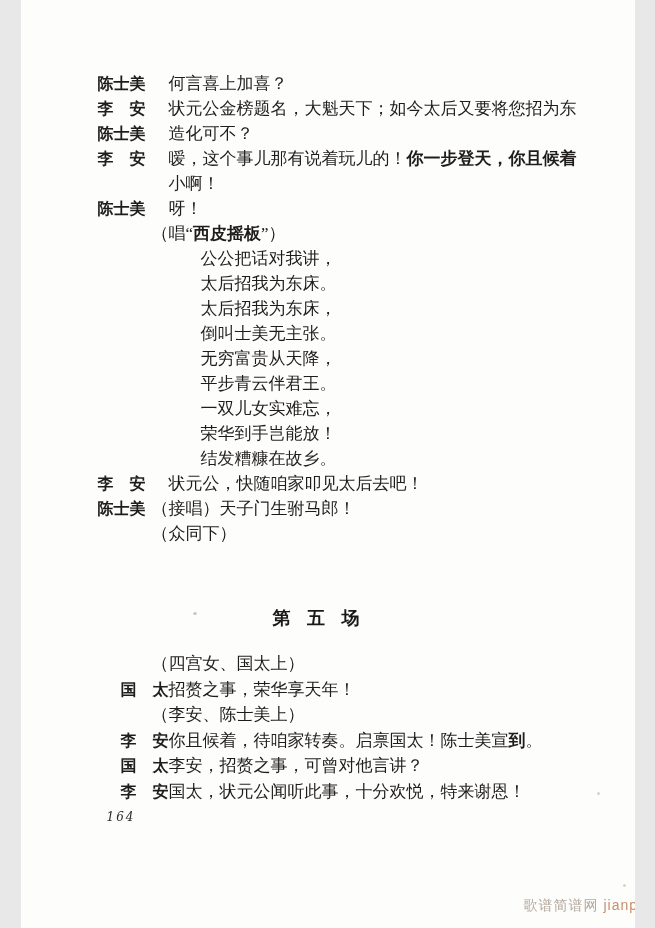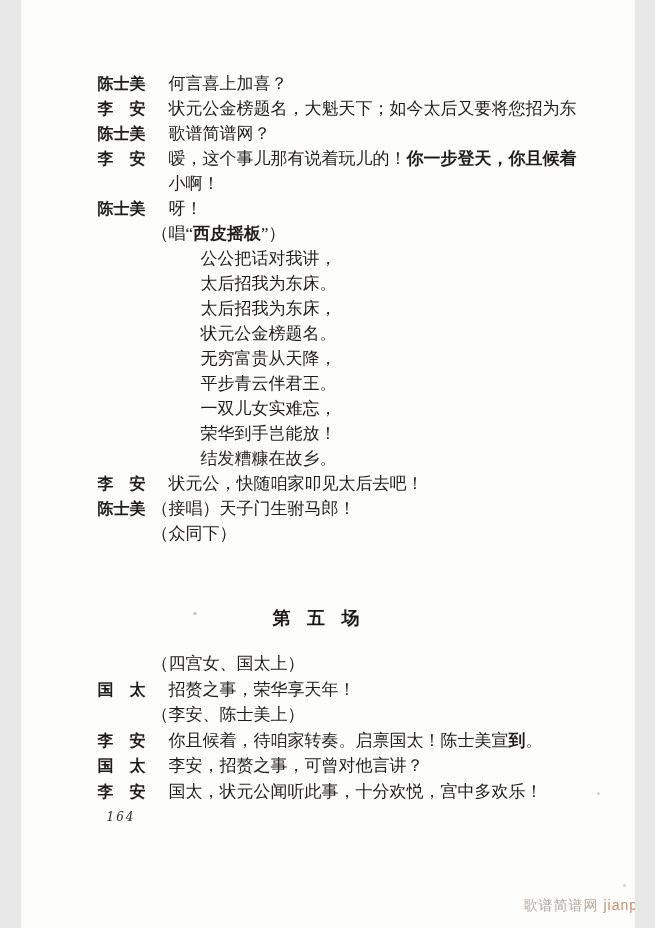--- a/index.html
+++ b/index.html
@@ -7,21 +7,21 @@
     position:relative;
     width:614px; height:928px;
     margin:0 auto;
     background:#fdfdfc;
     overflow:hidden;
     font-family:"Liberation Serif","DejaVu Serif",serif;
     color:#1f1d1b;
   }
   .block { position:absolute; left:77px; }
   #block1 { top:71px; }
-  #block2 { top:651px; }
+  #block2 { top:651px;text-align:right; }
   .line {
     height:25px; line-height:25px;
     font-size:17px;
     white-space:nowrap;
     display:flex;
     align-items:baseline;
   }
   #block2 .line { height:25.6px; line-height:25.6px; }
   .speaker {
     flex:0 0 71px;
@@ -75,21 +75,21 @@
       <div class="line d">
         <span class="speaker">陈士美</span>
         <span class="text"><span>何言喜上加喜？</span></span>
       </div>
       <div class="line d">
         <span class="speaker">李　安</span>
         <span class="text"><span>状元公金榜题名，大魁天下；如今太后又要将您招为东</span></span>
       </div>
       <div class="line d">
         <span class="speaker">陈士美</span>
-        <span class="text"><span>歌谱简谱网？</span></span>
+        <span class="text"><span>造化可不？</span></span>
       </div>
       <div class="line d">
         <span class="speaker">李　安</span>
         <span class="text"><span>嗳，这个事儿那有说着玩儿的！</span><span class="b">你一步登天，你且候着</span></span>
       </div>
       <div class="line c">
         <span class="text"><span>小啊！</span></span>
       </div>
       <div class="line d">
         <span class="speaker">陈士美</span>
@@ -101,21 +101,21 @@
       <div class="line v">
         <span class="text"><span>公公把话对我讲，</span></span>
       </div>
       <div class="line v">
         <span class="text"><span>太后招我为东床。</span></span>
       </div>
       <div class="line v">
         <span class="text"><span>太后招我为东床，</span></span>
       </div>
       <div class="line v">
-        <span class="text"><span>状元公金榜题名。</span></span>
+        <span class="text"><span>倒叫士美无主张。</span></span>
       </div>
       <div class="line v">
         <span class="text"><span>无穷富贵从天降，</span></span>
       </div>
       <div class="line v">
         <span class="text"><span>平步青云伴君王。</span></span>
       </div>
       <div class="line v">
         <span class="text"><span>一双儿女实难忘，</span></span>
       </div>
@@ -154,21 +154,21 @@
       <div class="line d">
         <span class="speaker">李　安</span>
         <span class="text"><span>你且候着，待咱家转奏。启禀国太！陈士美宣</span><span class="b">到</span><span>。</span></span>
       </div>
       <div class="line d">
         <span class="speaker">国　太</span>
         <span class="text"><span>李安，招赘之事，可曾对他言讲？</span></span>
       </div>
       <div class="line d">
         <span class="speaker">李　安</span>
-        <span class="text"><span>国太，状元公闻听此事，十分欢悦，宫中多欢乐！</span></span>
+        <span class="text"><span>国太，状元公闻听此事，十分欢悦，特来谢恩！</span></span>
       </div>
     </div>
 
   <div id="page-number">164</div>
 
   <div id="watermark">
     <span class="name" style="color: rgb(179, 168, 157);">歌谱简谱网</span><span class="url" style="color: rgb(201, 142, 110);">jianpu.cn</span>
   </div>
 
   <div id="speck1" class="speck"></div>

